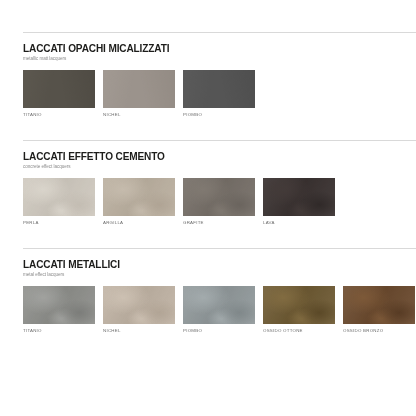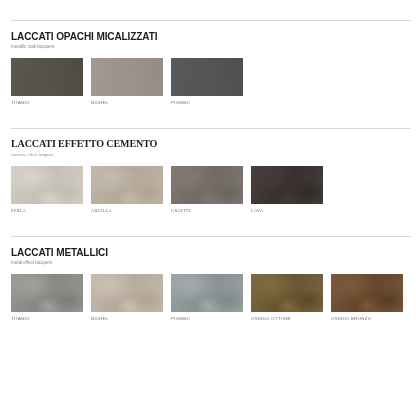--- a/index.html
+++ b/index.html
@@ -11,21 +11,21 @@
     height: 416px;
     background: #ffffff;
     font-family: "Liberation Sans", sans-serif;
     overflow: hidden;
   }
   .sheet {
     width: 416px;
     height: 355px;
     position: relative;
     box-sizing: border-box;
-    padding: 3px;
+    padding: 15px;
   }
   .section {
     padding: 0 8px;
     box-sizing: border-box;
   }
   .section-rule {
     height: 1px;
     background: #d9d9d9;
     width: 400px;
     margin: 0 0 9px 0;
@@ -69,21 +69,21 @@
   }
   .swatch-label {
     font-size: 4.4px;
     color: #6d6d6d;
     letter-spacing: 0.25px;
     margin-top: 4px;
     line-height: 6px;
     white-space: nowrap;
   }
   .sec1 { padding-top: 17px; }
-  .sec2 { padding-top: 22px; font-family: Liberation Serif, serif; }
+  .sec2 { padding-top: 22px; }
   .sec3 { padding-top: 22px; }
 </style>
 </head>
 <body>
 
 <div class="sheet">
 
   <div class="section sec1">
     <div class="section-rule"></div>
     <div class="section-title">LACCATI OPACHI MICALIZZATI</div>

